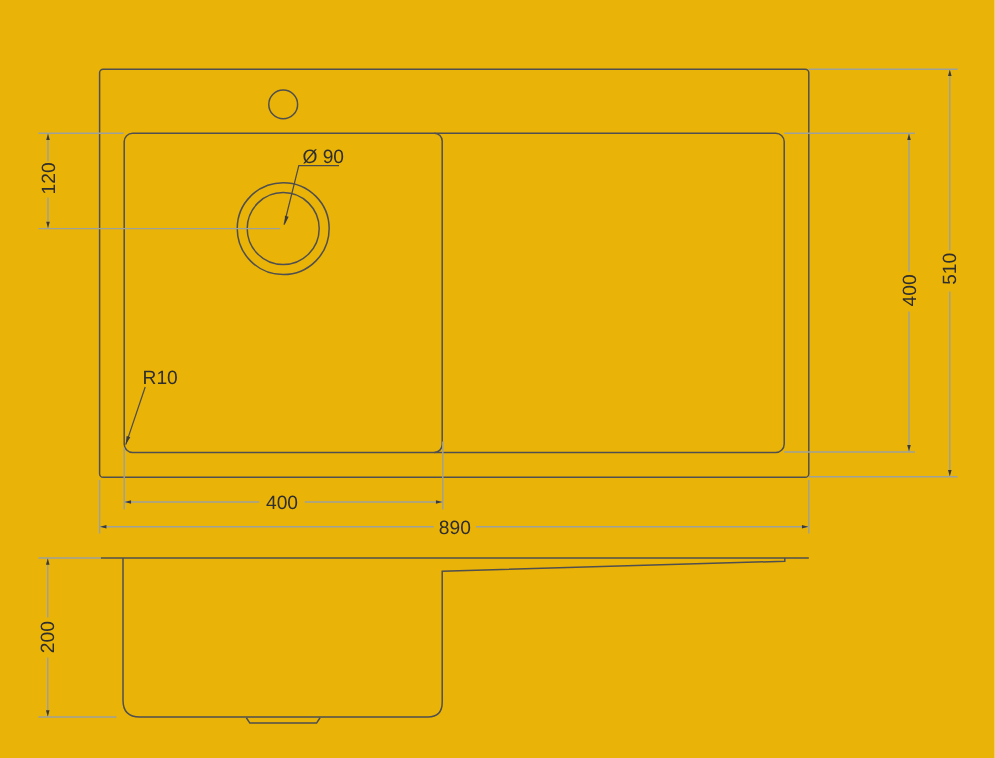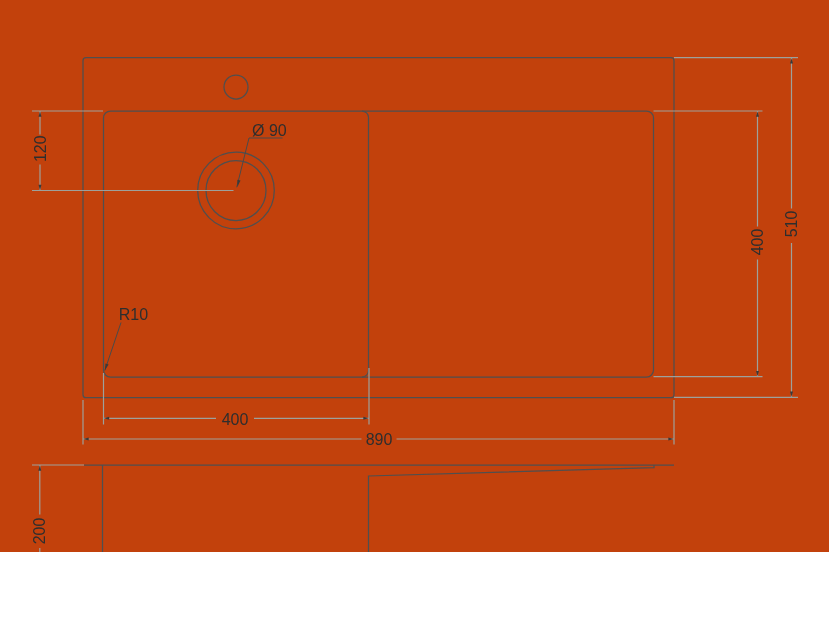--- a/index.html
+++ b/index.html
@@ -1,16 +1,16 @@
 <!DOCTYPE html>
 <html><head>
 <meta charset="utf-8">
 <style>
 html,body{margin:0;padding:0;background:#ffffff;}
-#canvas{width:829px;height:552px;position:relative;background:#c2410c;text-align:right;}
+#canvas{width:829px;height:632px;position:relative;background:#eab308;text-align:right;}
 text{font-family:"Liberation Sans",sans-serif;fill:#2e2e2e;font-size:16px;}
 .geo{stroke:#4f4f4f;stroke-width:1.25;fill:none;}
 .dim{stroke:#9da19c;stroke-width:1.2;fill:none;}
 .ldr{stroke:#4a4a4a;stroke-width:1;fill:none;}
 .arr{fill:#3a3a3a;stroke:none;}
 </style>
 </head>
 <body>
 <div id="canvas">
 <svg width="829" height="632" viewBox="0 0 829 632" xmlns="http://www.w3.org/2000/svg">

